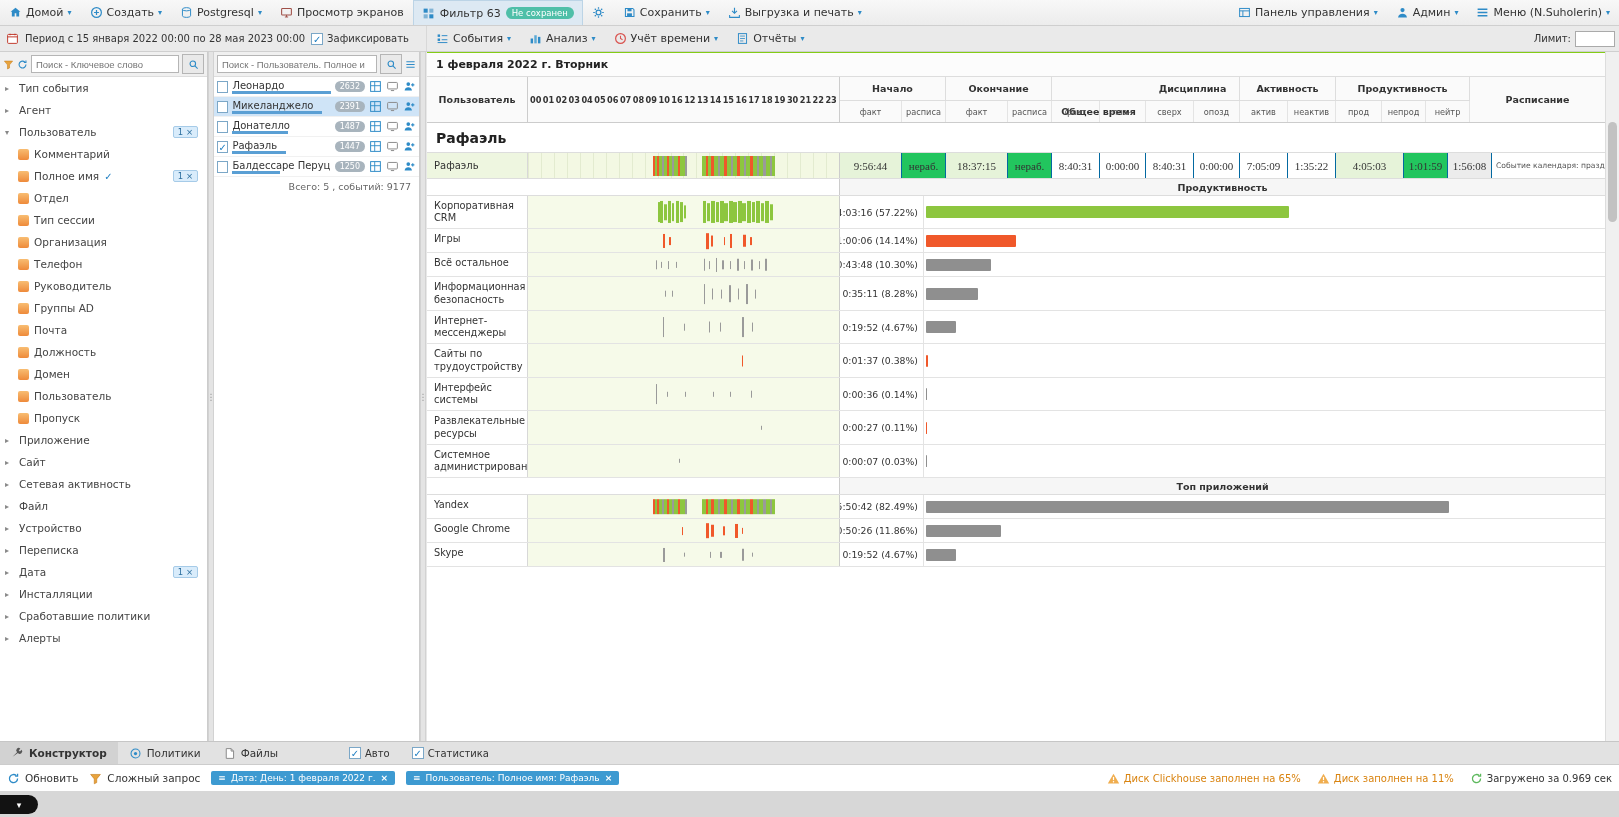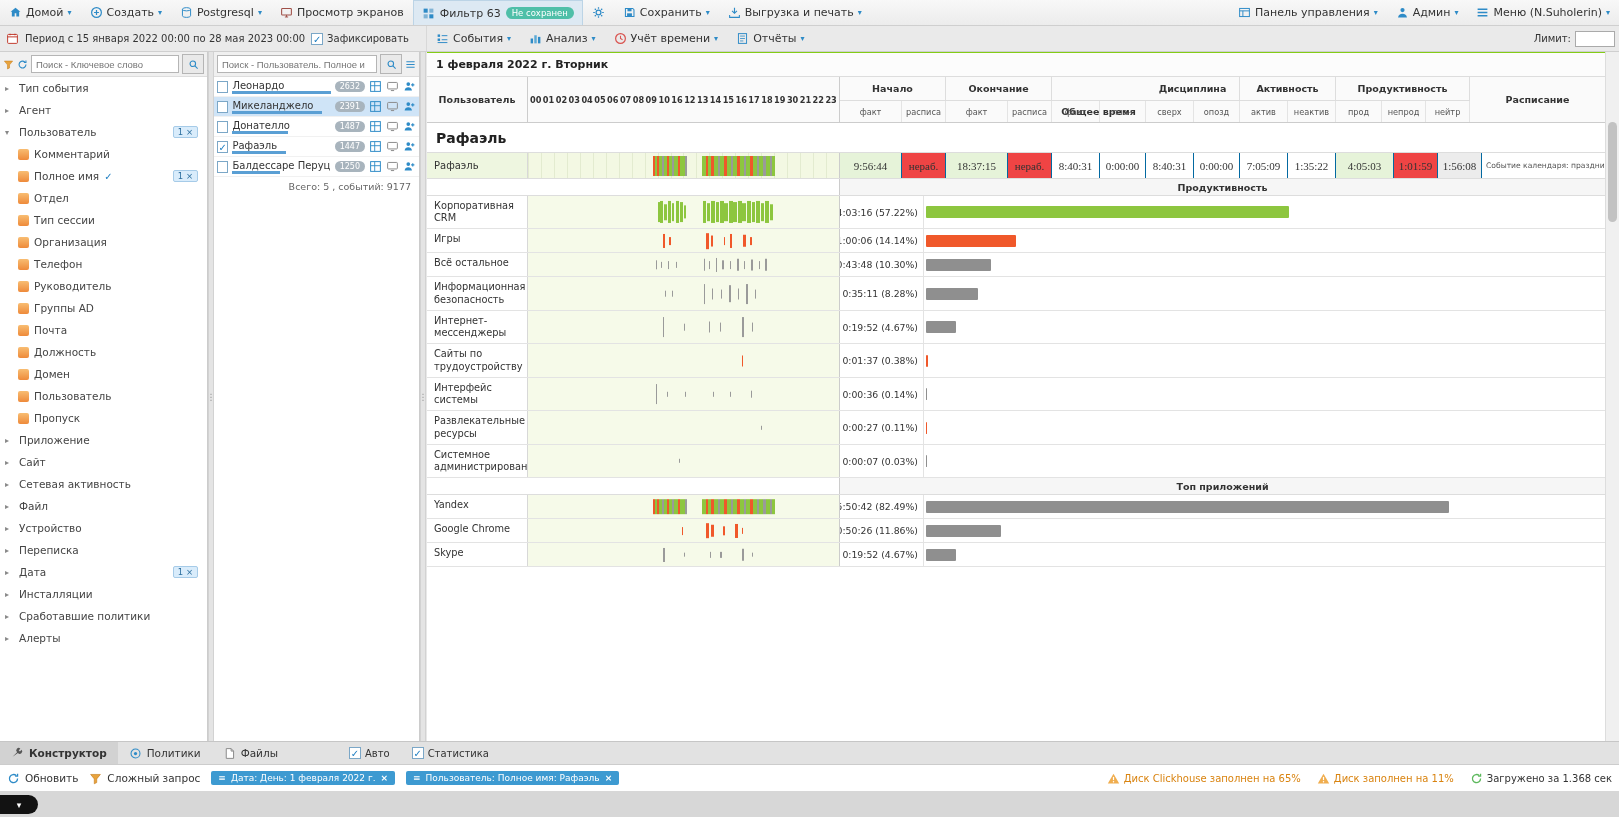--- a/index.html
+++ b/index.html
@@ -85,21 +85,21 @@
 
   .rt-section { height:30px; display:flex; align-items:center; padding-left:9px; font-size:14px; font-weight:bold;
                 border-bottom:1px solid #ddd; color:#222; }
 
   .rt-row { display:flex; height:26px; border-bottom:1px solid #ddd; }
   .rt-label { width:100px; font-size:10px; display:flex; align-items:center; padding-left:7px; background:#eef6e0; }
   .rt-timeline { width:313px; position:relative; background:#f3f8e3; border-left:1px solid #d8d8d8; border-right:1px solid #ccc;
                  background-image:repeating-linear-gradient(90deg,#e3ebd0 0,#e3ebd0 1px,transparent 1px,transparent 4.1666%); }
   .seg { position:absolute; top:50%; transform:translateY(-50%); }
   .rt-cell { display:flex; align-items:center; justify-content:center; font-size:11px; border-right:1px solid #0369a1; color:#333;font-family:Liberation Serif, serif; }
-  .bg-pink { background:#ef4444; } .bg-green { background:#e6f3d9; } .bg-gray { background:#ececec; }
+  .bg-pink { background:#22c55e; } .bg-green { background:#e6f3d9; } .bg-gray { background:#ececec; }
   .rt-schedcell { flex:1; font-size:7.6px; color:#555; display:flex; align-items:center; padding:0 4px; overflow:hidden; white-space:nowrap; }
 
   .rt-band { display:flex; height:17px; background:#f6f6f6; border-bottom:1px solid #ddd; font-size:9.5px; font-weight:bold; }
   .rt-band .sp { width:413px; border-right:1px solid #ccc; background:#fff; }
   .rt-band .bt { flex:1; display:flex; align-items:center; justify-content:center; }
 
   .rt-prow { display:flex; border-bottom:1px solid #e3e3e3; min-height:24px; align-items:stretch; }
   .rt-plabel { width:100px; font-size:9.8px; padding:4px 2px 4px 7px; color:#333; line-height:1.25; }
   .rt-prow .rt-timeline { background:#f6fae9; }
   .rt-pvalue { width:84px; display:flex; align-items:center; justify-content:flex-end; padding-right:5px; font-size:9.3px;
@@ -700,21 +700,21 @@
           <div class="rt-cell bg-green" style="width: 62px;">9:56:44</div>
           <div class="rt-cell bg-pink" style="width: 44px;">нераб.</div>
           <div class="rt-cell bg-green" style="width: 62px;">18:37:15</div>
           <div class="rt-cell bg-pink" style="width: 44px;">нераб.</div>
           <div class="rt-cell" style="width: 48px;">8:40:31</div>
           <div class="rt-cell" style="width: 46px;">0:00:00</div>
           <div class="rt-cell" style="width: 48px;">8:40:31</div>
           <div class="rt-cell" style="width: 46px;">0:00:00</div>
           <div class="rt-cell" style="width: 48px;">7:05:09</div>
           <div class="rt-cell" style="width: 48px;">1:35:22</div>
-          <div class="rt-cell bg-green" style="width: 58px;">4:05:03</div>
+          <div class="rt-cell bg-green" style="width: 68px;">4:05:03</div>
           <div class="rt-cell bg-pink" style="width: 44px;">1:01:59</div>
           <div class="rt-cell bg-gray" style="width: 44px;">1:56:08</div>
           <div class="rt-schedcell">Событие календаря: праздни</div>
         </div>
         <div class="rt-band">
           <div class="sp"></div>
           <div class="bt">Продуктивность</div>
         </div>
         <div class="rt-prow">
           <div class="rt-plabel">Корпоративная CRM</div>
@@ -1041,21 +1041,21 @@
           </span>
           <span>Диск заполнен на 11%</span>
         </div>
         <div class="loaded">
           <span class="icon">
             <svg viewBox="0 0 16 16">
               <path d="M13 8a5 5 0 1 1-1.5-3.5" fill="none" stroke="#5cb85c" stroke-width="1.6"></path>
               <path d="M13 2v3h-3" fill="none" stroke="#5cb85c" stroke-width="1.6"></path>
             </svg>
           </span>
-          <span>Загружено за 1.368 сек</span>
+          <span>Загружено за 0.969 сек</span>
         </div>
       </div>
     </div>
 
   <div class="strip"></div>
   <div class="pill">▾</div>
 
 </div>
 
 </body></html>

